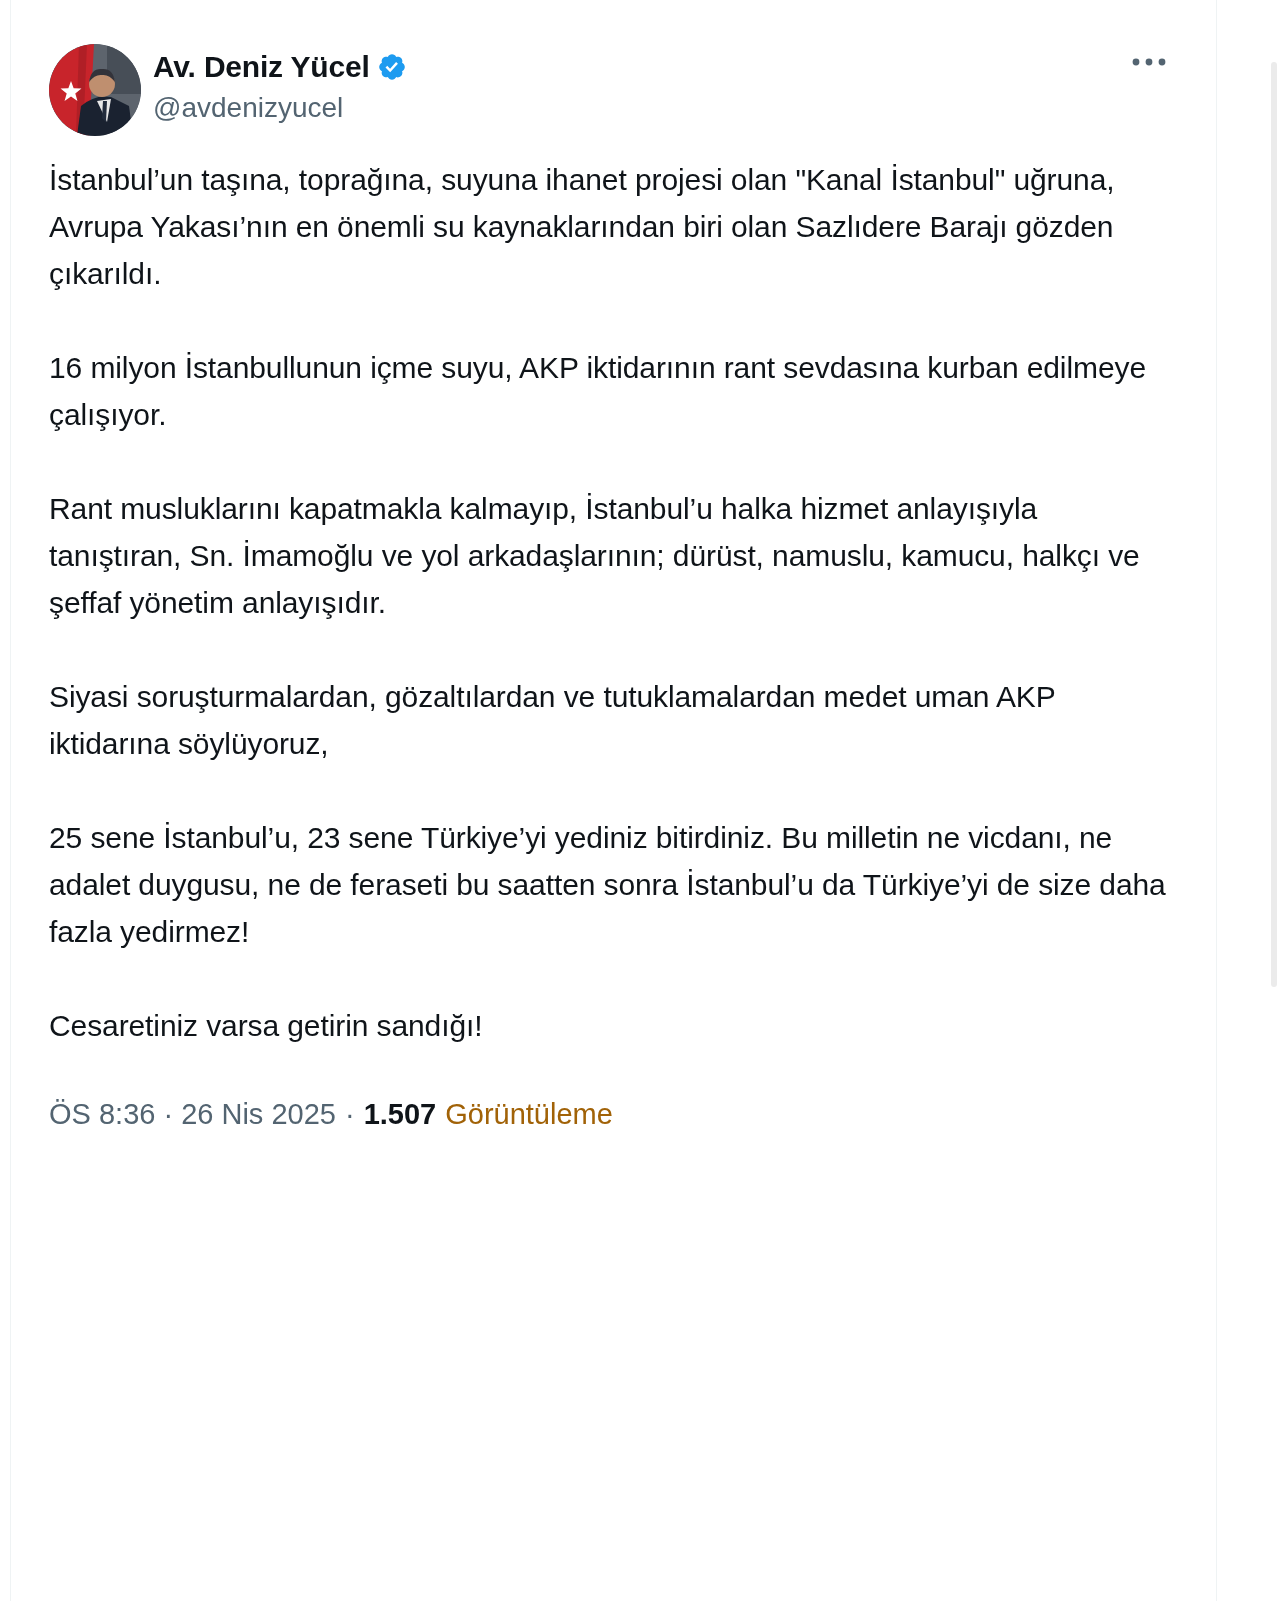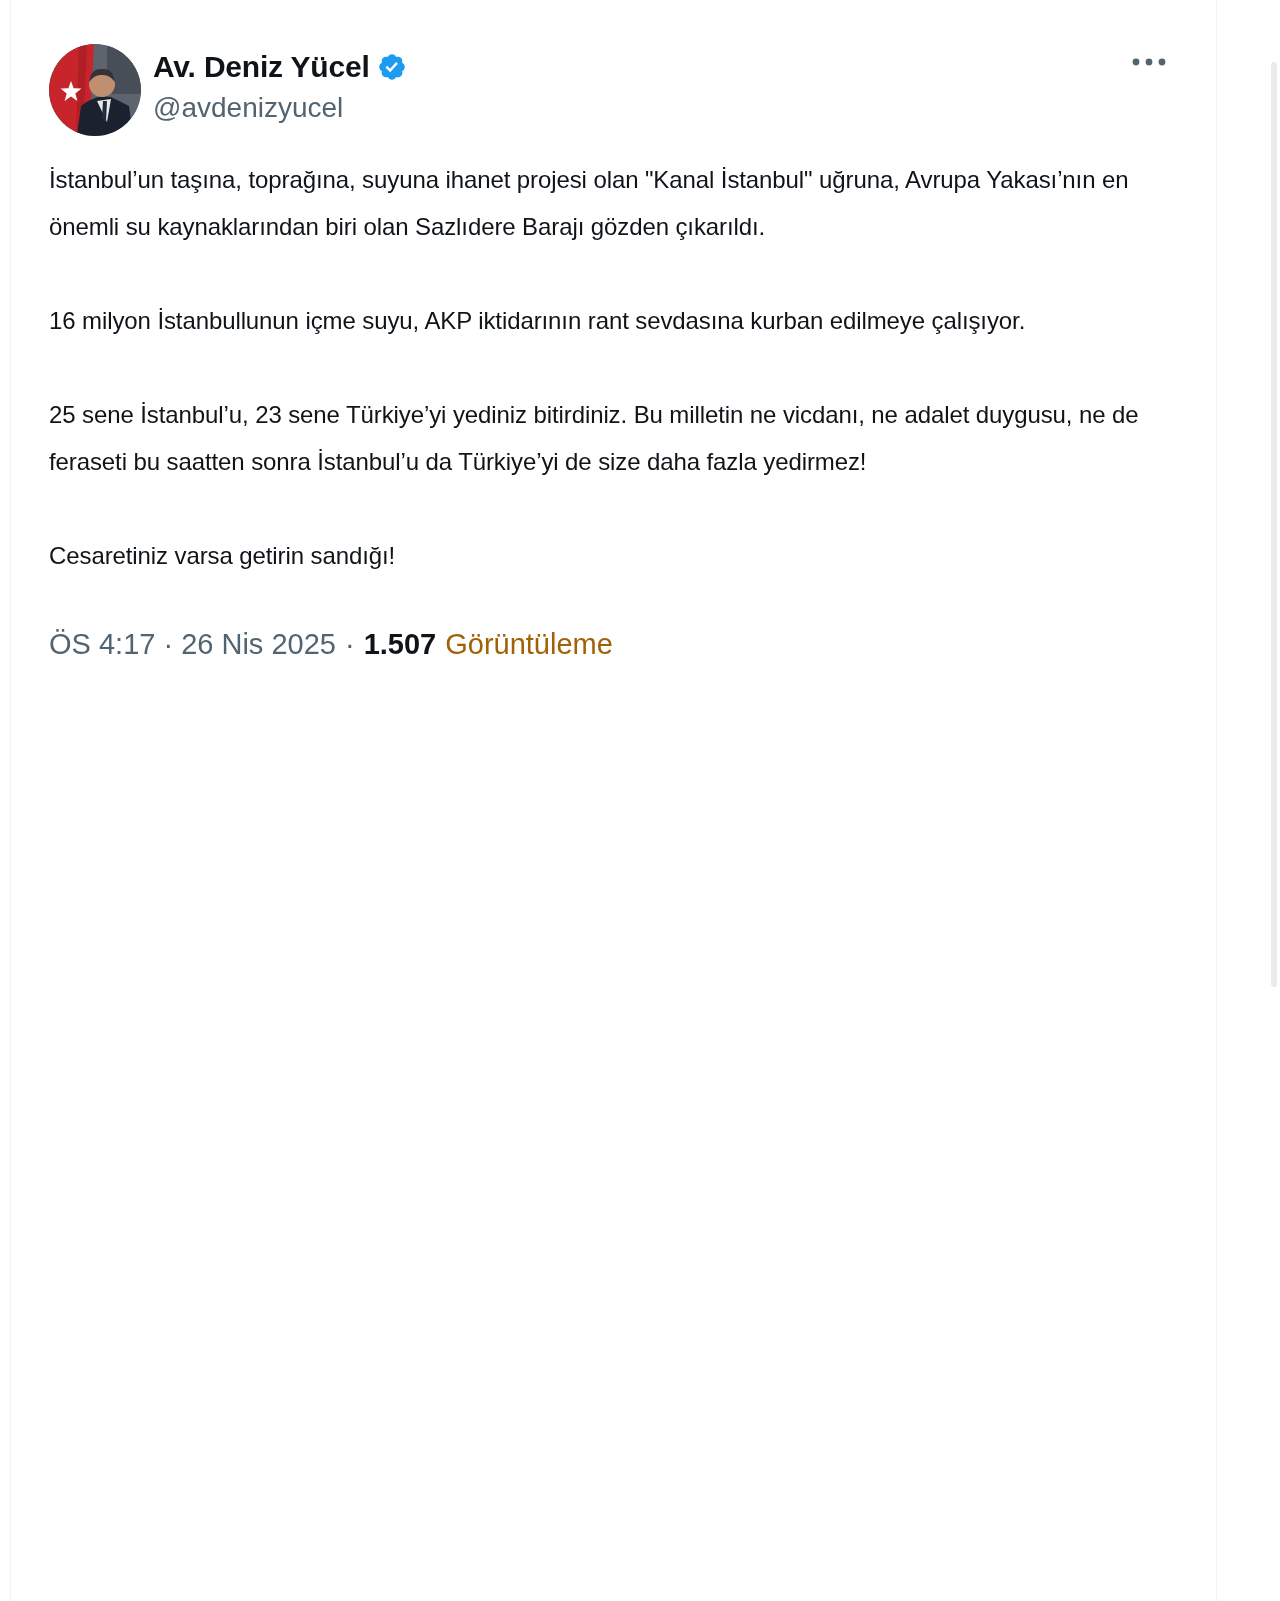--- a/index.html
+++ b/index.html
@@ -28,21 +28,21 @@
   }
   .badge { width:30px; height:30px; flex:none; }
   .badge svg { display:block; width:30px; height:30px; }
   .handle { font-size:28px; color:#536471; line-height:38px; margin-top:3px; cursor:pointer; }
   .more-btn {
     background:none; border:none; padding:6px; margin:8px 0 0 auto; cursor:pointer;
     border-radius:50%; flex:none;
   }
   .more-btn svg { display:block; }
   .tweet-body {
-    margin-top:20px; font-size:24px; line-height:47px; color:#0f1419;
+    margin-top:20px; font-size:30px; line-height:47px; color:#0f1419;
     letter-spacing:-0.1px; word-wrap:break-word;
   }
   .tweet-body p { margin:0 0 47px 0; }
   .tweet-footer {
     margin-top:16px; font-size:29px; line-height:36px; color:#536471;
     display:flex; align-items:baseline; flex-wrap:wrap;
   }
   .tweet-footer .sep { margin:0 9px; }
   .views-count { font-weight:700; color:#0f1419; margin-right:9px; cursor:pointer; }
   .views-label { color:#a16207; }
@@ -101,26 +101,28 @@
           <circle cx="4" cy="4" r="3.4" fill="#536471"></circle>
           <circle cx="17" cy="4" r="3.4" fill="#536471"></circle>
           <circle cx="30" cy="4" r="3.4" fill="#536471"></circle>
         </svg>
       </button>
     </header>
 
     <div class="tweet-body">
       <p>İstanbul’un taşına, toprağına, suyuna ihanet projesi olan "Kanal İstanbul" uğruna, Avrupa Yakası’nın en önemli su kaynaklarından biri olan Sazlıdere Barajı gözden çıkarıldı.</p>
       <p>16 milyon İstanbullunun içme suyu, AKP iktidarının rant sevdasına kurban edilmeye çalışıyor.</p>
+      <p>Rant musluklarını kapatmakla kalmayıp, İstanbul’u halka hizmet anlayışıyla tanıştıran, Sn. İmamoğlu ve yol arkadaşlarının; dürüst, namuslu, kamucu, halkçı ve şeffaf yönetim anlayışıdır.</p>
+      <p>Siyasi soruşturmalardan, gözaltılardan ve tutuklamalardan medet uman AKP iktidarına söylüyoruz,</p>
       <p>25 sene İstanbul’u, 23 sene Türkiye’yi yediniz bitirdiniz. Bu milletin ne vicdanı, ne adalet duygusu, ne de feraseti bu saatten sonra İstanbul’u da Türkiye’yi de size daha fazla yedirmez!</p>
       <p>Cesaretiniz varsa getirin sandığı!</p>
     </div>
 
     <footer class="tweet-footer">
-      <span class="timestamp">ÖS 4:17 · 26 Nis 2025</span>
+      <span class="timestamp">ÖS 8:36 · 26 Nis 2025</span>
       <span class="sep">·</span>
       <span class="views-count">1.507</span>
       <span class="views-label">Görüntüleme</span>
     </footer>
 
   </article>
 </div>
 
 <div class="scrollbar-track">
   <div class="scrollbar-thumb"></div>

